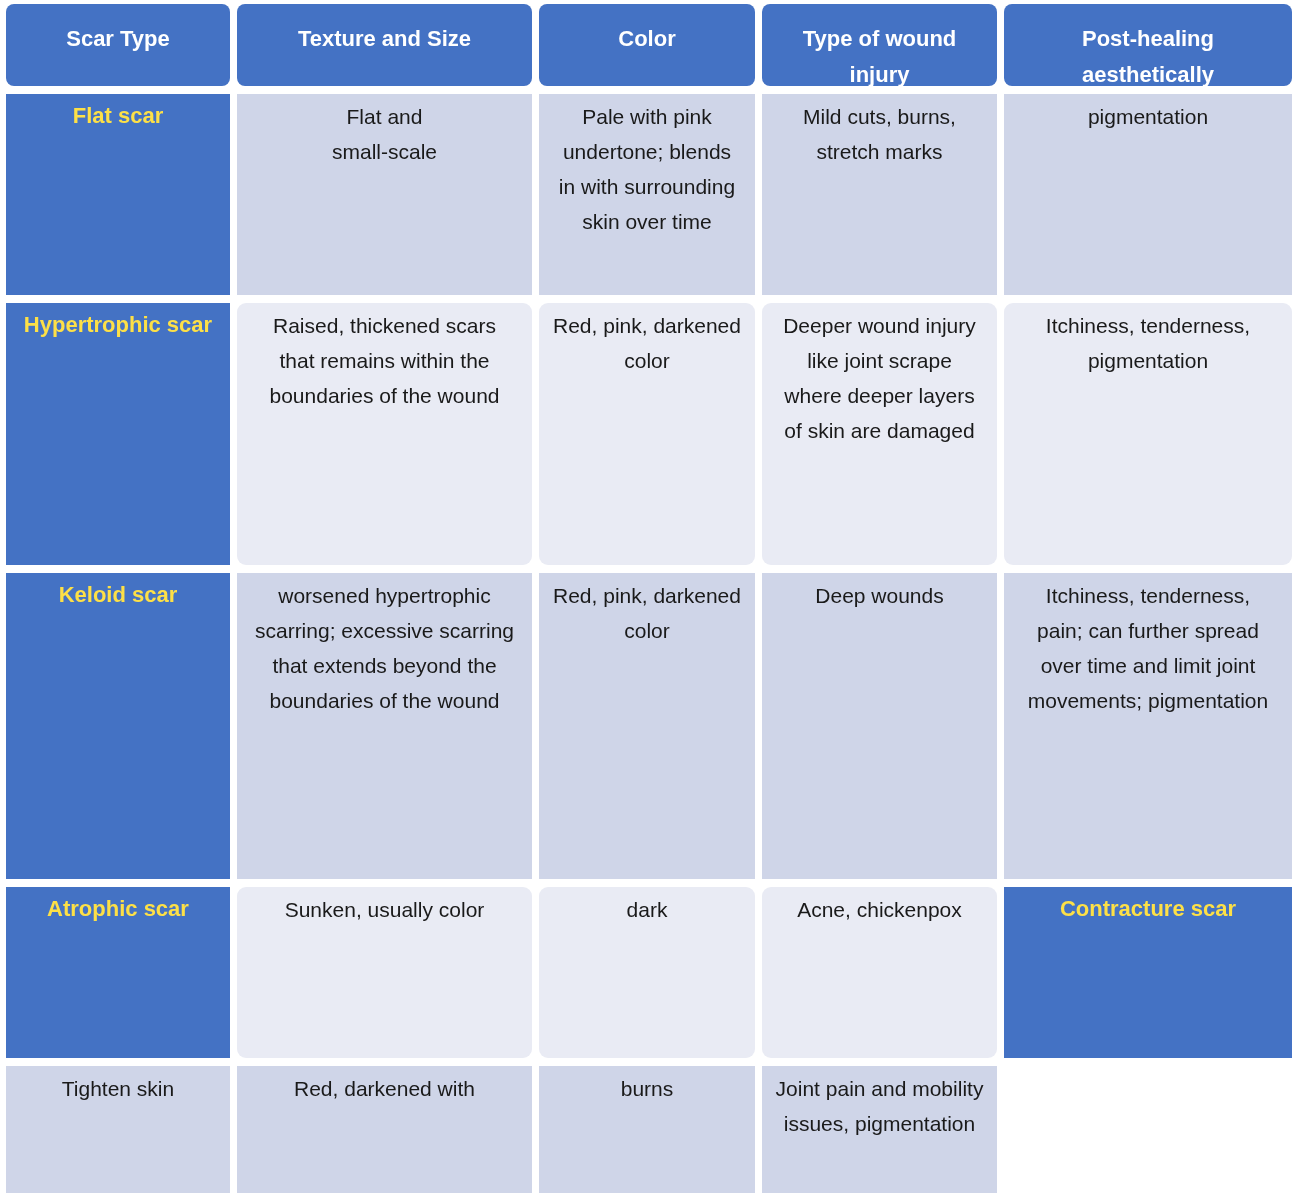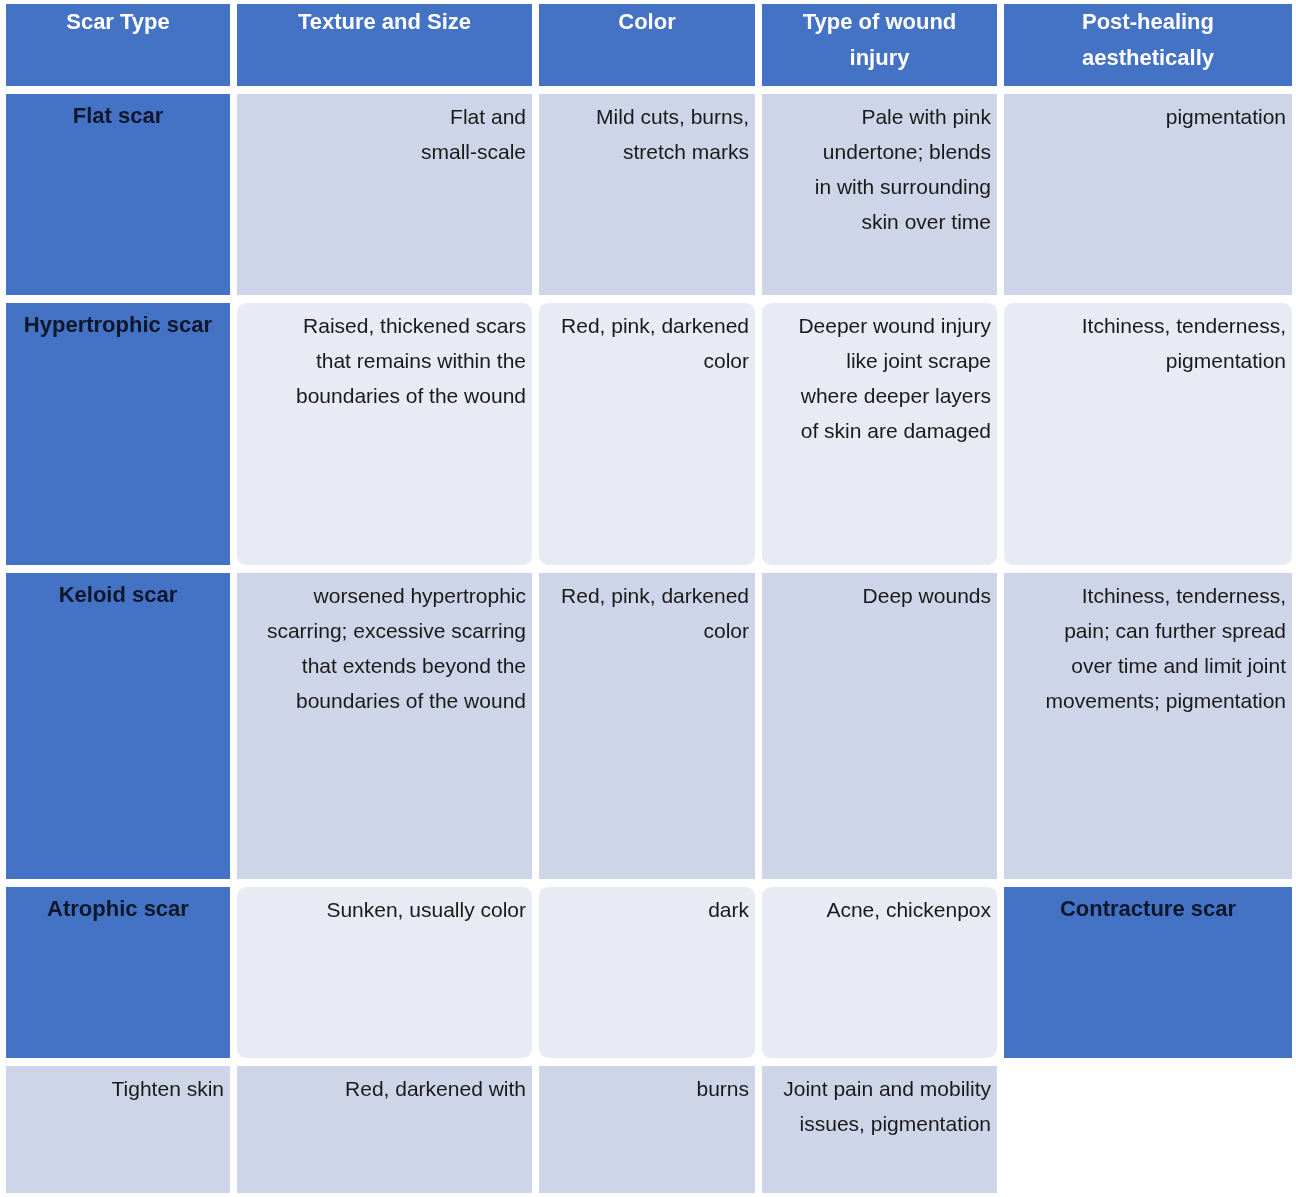--- a/index.html
+++ b/index.html
@@ -28,36 +28,36 @@
     text-align: center;
     white-space: pre-line;
     overflow: hidden;
   }
   .hdr {
     background: var(--blue, #4472C4);
     color: #ffffff;
     font-weight: bold;
     font-size: 22px;
     line-height: 36px;
-    padding-top: 0;
+    padding-top: 17px;
+    border-radius: 8px;
   }
   .rowlabel {
     background: var(--blue, #4472C4);
-    color: #0f172a;
+    color: #fde047;
     font-weight: bold;
     font-size: 22px;
     line-height: 34px;
     padding-top: 5px;
   }
   .body-cell {
     color: #1a1a1a;
     font-size: 21px;
     line-height: 35px;
     padding: 5px 6px 0 6px;
-    text-align: right;
   }
   .band-dark  { background: var(--band-dark, #CFD5E8); }
   .band-light { background: var(--band-light, #E9EBF4); border-radius: 9px; }
 </style>
 </head>
 <body>
 
 <div class="page">
   <div class="scar-table">
 
@@ -65,26 +65,26 @@
     <div class="cell hdr">Texture and Size</div>
     <div class="cell hdr">Color</div>
     <div class="cell hdr">Type of wound
 injury</div>
     <div class="cell hdr">Post-healing
 aesthetically</div>
 
     <div class="cell rowlabel">Flat scar</div>
     <div class="cell body-cell band-dark">Flat and
 small-scale</div>
-    <div class="cell body-cell band-dark">Mild cuts, burns,
-stretch marks</div>
     <div class="cell body-cell band-dark">Pale with pink
 undertone; blends
 in with surrounding
 skin over time</div>
+    <div class="cell body-cell band-dark">Mild cuts, burns,
+stretch marks</div>
     <div class="cell body-cell band-dark">pigmentation</div>
 
     <div class="cell rowlabel">Hypertrophic scar</div>
     <div class="cell body-cell band-light">Raised, thickened scars
 that remains within the
 boundaries of the wound</div>
     <div class="cell body-cell band-light">Red, pink, darkened
 color</div>
     <div class="cell body-cell band-light">Deeper wound injury
 like joint scrape

